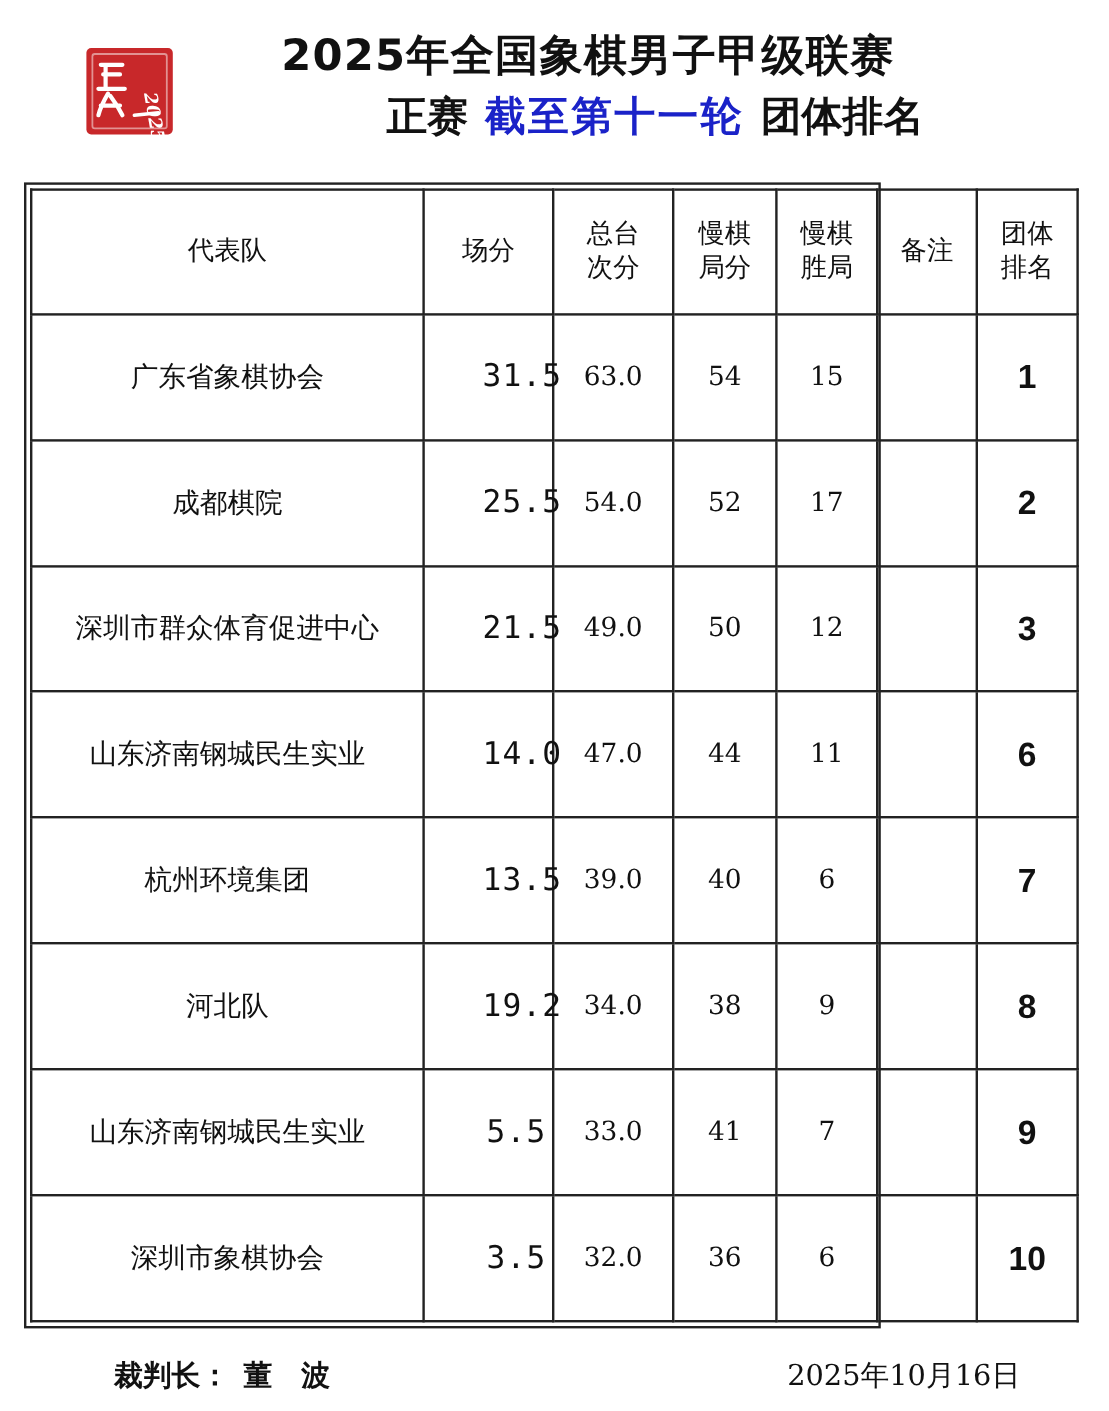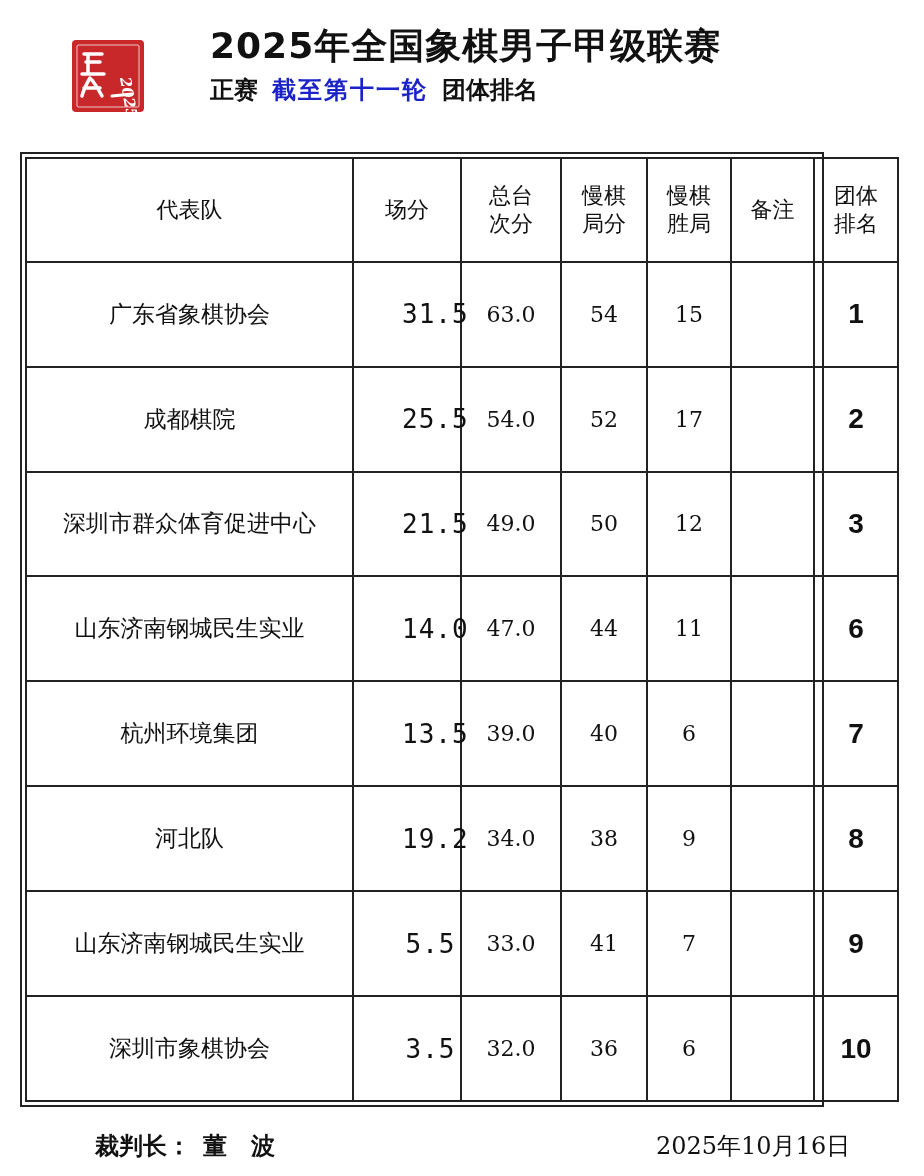--- a/index.html
+++ b/index.html
@@ -1,21 +1,21 @@
 <!DOCTYPE html>
 <html><head>
 <meta charset="utf-8">
 <style>
   html, body { margin:0; padding:0; background:#ffffff; }
   body { width:924px; height:1176px; position:relative; overflow:hidden; font-family:"DejaVu Serif", serif; color:#111; }
   .seal { position:absolute; left:70px; top:38px; width:76px; height:76px; }
-  .title1 { position:absolute; left:210px; top:22px; width:560px; text-align:left; font-family:"DejaVu Sans", sans-serif; font-size:36px; font-weight:bold; letter-spacing:1px; }
-  .title2 { position:absolute; left:210px; top:74px; width:560px; text-align:left; font-family:"DejaVu Sans", sans-serif; font-size:24px; font-weight:bold; }
+  .title1 { position:absolute; left:210px; top:22px; width:560px; text-align:center; font-family:"DejaVu Sans", sans-serif; font-size:36px; font-weight:bold; letter-spacing:1px; }
+  .title2 { position:absolute; left:210px; top:74px; width:560px; text-align:right; font-family:"DejaVu Sans", sans-serif; font-size:34px; font-weight:bold; }
   .title2 .blue { color:#1a22c8; margin:0 14px; letter-spacing:2px; }
-  .frame { position:absolute; left:20px; top:152px; width:804px; height:955px; border:2px solid #222; box-sizing:border-box; padding:3px; }
+  .frame { position:absolute; left:20px; top:152px; width:714px; height:955px; border:2px solid #222; box-sizing:border-box; padding:3px; }
   table { width:100%; height:100%; border-collapse:collapse; table-layout:fixed; }
   td, th { border:2px solid #222; text-align:center; vertical-align:middle; font-weight:normal; }
   th { font-family:"DejaVu Sans", sans-serif; font-size:22px; line-height:28px; }
   .hrow { height:85px; }
   tr.row { height:86px;margin-top:12px; }
   .team { font-family:"DejaVu Sans", sans-serif; font-size:23px; }
   .score { font-family:"DejaVu Sans Mono", monospace; font-size:26px; letter-spacing:1px;padding-left:48px; }
   .num { font-family:"DejaVu Serif", serif; font-size:22px; }
   .rank { font-family:"Liberation Sans", sans-serif; font-weight:bold; font-size:28px; }
   .footer-left { position:absolute; left:95px; top:1130px; font-family:"DejaVu Sans", sans-serif; font-size:24px; font-weight:bold; }

